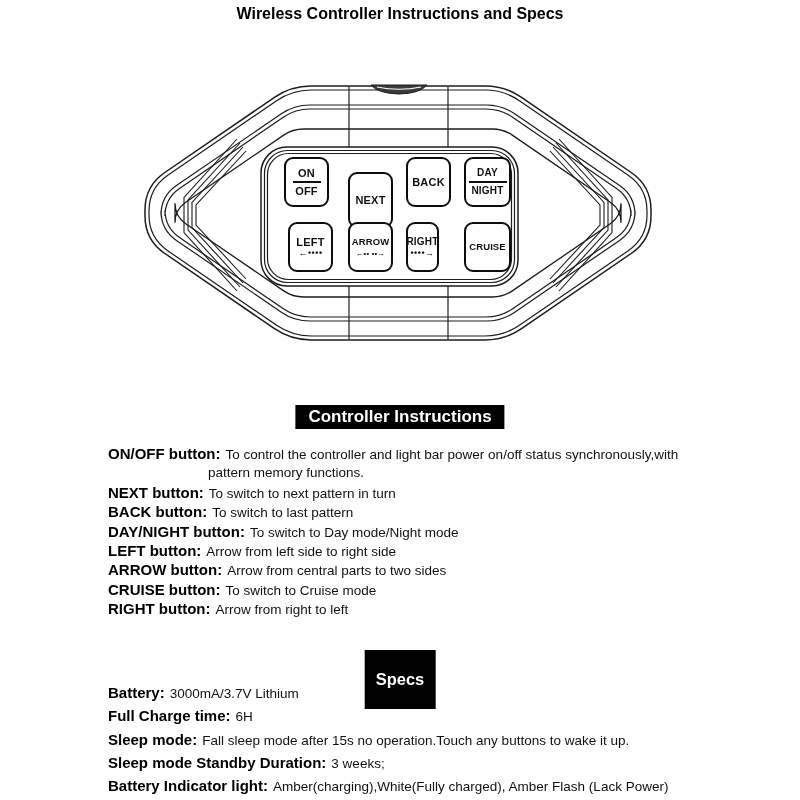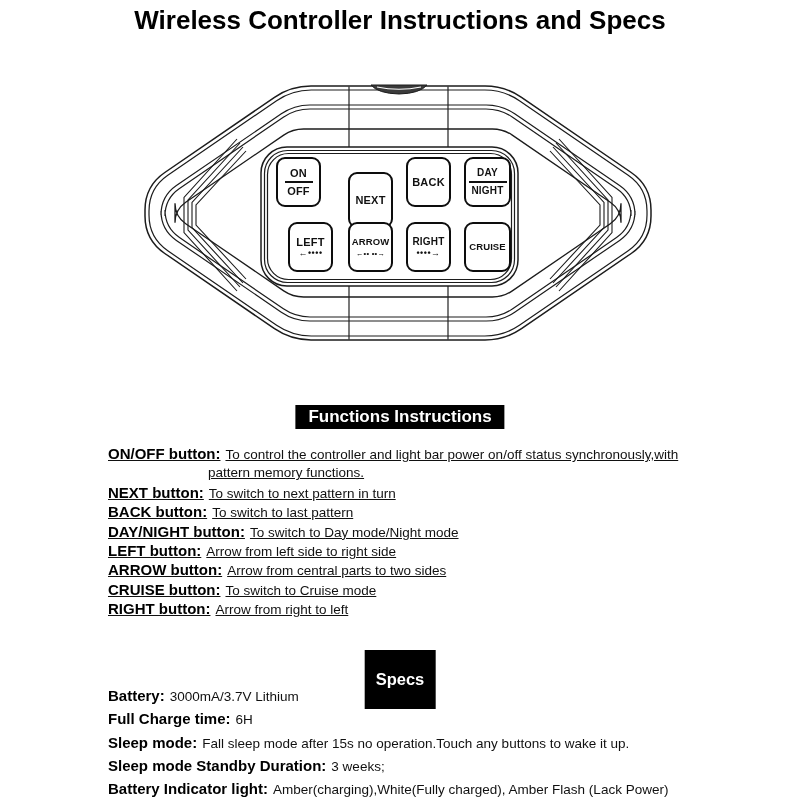--- a/index.html
+++ b/index.html
@@ -1,20 +1,20 @@
 <!DOCTYPE html>
 <html><head>
 <meta charset="utf-8">
 <style>
   html,body{margin:0;padding:0;background:#fff;}
   body{width:800px;height:800px;position:relative;overflow:hidden;
        font-family:"Liberation Sans","DejaVu Sans",sans-serif;color:#111;}
 
   .page-title{position:absolute;top:5px;left:0;width:800px;text-align:center;
-              font-size:26px;font-weight:bold;color:#000;}
+              font-size:16px;font-weight:bold;color:#000;}
 
   
   .controller{position:absolute;left:143px;top:84px;width:510px;height:258px;}
   .controller svg{position:absolute;left:0;top:0;}
   .cbtn{position:absolute;box-sizing:border-box;background:#fff;border:2.6px solid #0d0d0d;
         border-radius:9px;display:flex;flex-direction:column;align-items:center;
         justify-content:center;text-align:center;}
   .bl1{font-weight:bold;font-size:11px;line-height:12px;letter-spacing:.2px;color:#111;}
   .sz10 .bl1{font-size:10px;}
   .sz95 .bl1{font-size:9.5px;letter-spacing:.1px;}
@@ -25,23 +25,23 @@
 
   
   .section-header{position:absolute;left:50%;transform:translateX(-50%);
                   background:#000;color:#fff;font-weight:bold;font-size:17px;
                   padding:2px 13px;white-space:nowrap;}
   .fi{top:405px;}
   .sp{top:650px;font-size:16.5px;padding:20px 11px;}
 
   
   .fn-list{position:absolute;left:108px;top:444px;font-size:13.5px;}
-  .fn-list .fline{height:19.4px;line-height:19.4px;white-space:nowrap;text-decoration:underline;}
+  .fn-list .fline{height:19.4px;line-height:19.4px;white-space:nowrap;}
   .spec-list{position:absolute;left:108px;top:684px;font-size:13.5px;}
-  .spec-list .sline{height:23.3px;line-height:24px;white-space:nowrap;}
+  .spec-list .sline{height:23.3px;line-height:18px;white-space:nowrap;}
   .flabel{font-weight:bold;font-size:15px;margin-right:5px;color:#000;}
   .cont{padding-left:100px;}
 </style>
 </head>
 <body>
 
 <div class="page-title">Wireless Controller Instructions and Specs</div>
 
 <div class="controller">
   <svg viewBox="0 0 510 258" width="510" height="258">
@@ -76,21 +76,21 @@
       <path d="M407,67 L457,121 L457,141 L407,195"></path>
     </g>
 
     <g fill="none" stroke="#1c1c1c">
       <rect x="118" y="63" width="257" height="139" rx="26" stroke-width="1.5"></rect>
       <rect x="121.5" y="66.5" width="250" height="132" rx="23" stroke-width="1.2"></rect>
       <rect x="124.5" y="69.5" width="244" height="126" rx="21" stroke-width="1.2"></rect>
     </g>
   </svg>
 
-  <div class="cbtn" style="left:133px;top:73px;width:45px;height:50px">
+  <div class="cbtn" style="left:141px;top:73px;width:45px;height:50px">
     <span class="bl1">ON</span>
     <div class="bdiv w28"></div>
     <span class="bl1">OFF</span>
   </div>
   <div class="cbtn" style="left:205px;top:88px;width:45px;height:56px">
     <span class="bl1">NEXT</span>
   </div>
   <div class="cbtn" style="left:263px;top:73px;width:45px;height:50px">
     <span class="bl1">BACK</span>
   </div>
@@ -100,30 +100,30 @@
     <span class="bl1">NIGHT</span>
   </div>
   <div class="cbtn" style="left:145px;top:138px;width:45px;height:50px">
     <span class="bl1">LEFT</span>
     <span class="bsub">←••••</span>
   </div>
   <div class="cbtn sz95" style="left:205px;top:138px;width:45px;height:50px">
     <span class="bl1">ARROW</span>
     <span class="bsub small">←•• ••→</span>
   </div>
-  <div class="cbtn sz10" style="left:263px;top:138px;width:45px;height:50px">
+  <div class="cbtn sz10" style="left:263px;top:138px;width:33px;height:50px">
     <span class="bl1">RIGHT</span>
     <span class="bsub">••••→</span>
   </div>
   <div class="cbtn sz95" style="left:321px;top:138px;width:47px;height:50px">
     <span class="bl1">CRUISE</span>
   </div>
 </div>
 
-<div class="section-header fi">Functions Instructions</div>
+<div class="section-header fi">Controller Instructions</div>
 
 <div class="fn-list">
   <div class="fline">
     <span class="flabel">ON/OFF button:</span><span>To control the controller and light bar power on/off status synchronously,with</span>
   </div>
   <div class="fline cont">
     <span>pattern memory functions.</span>
   </div>
   <div class="fline">
     <span class="flabel">NEXT button:</span><span>To switch to next pattern in turn</span>

